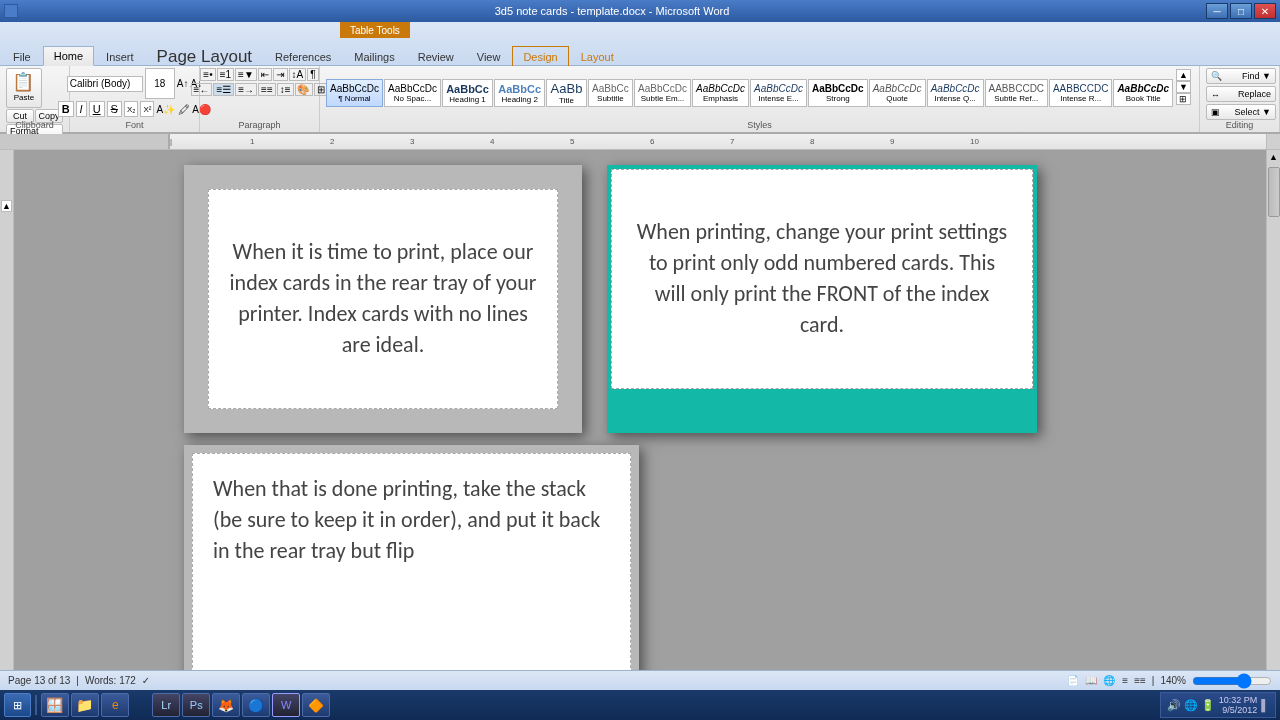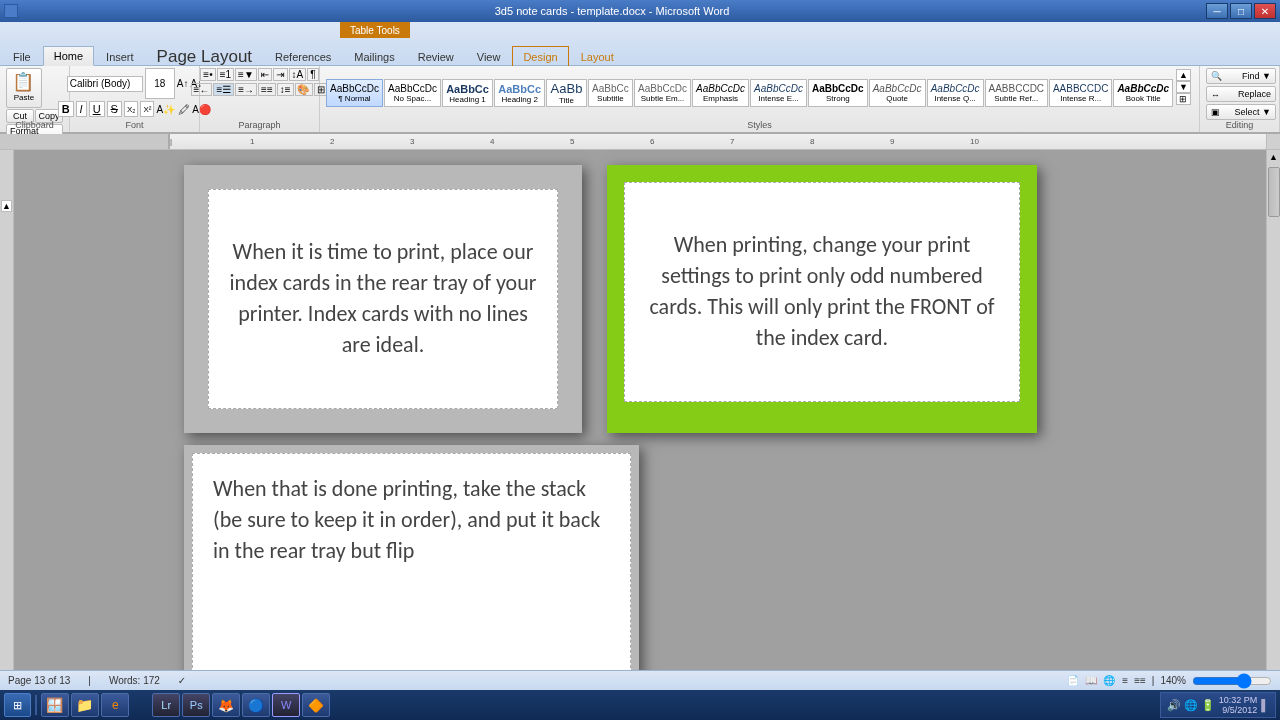--- a/index.html
+++ b/index.html
@@ -421,21 +421,21 @@
     <div class="doc-content">
 
       <div class="cards-row">
 
         <div class="card-page page-shadow" style="width:398px; background:#b8b8b8; padding:24px;">
           <div class="card-inner" style="min-height:220px;">
             <p class="card-text">When it is time to print, place our index cards in the rear tray of your printer.  Index cards with no lines are ideal.</p>
           </div>
         </div>
 
-        <div class="card-page page-shadow" style="width:430px; background:#84cc16; padding:17px; margin-left:10px;">
+        <div class="card-page page-shadow" style="width:430px; background:#14b8a6; padding:4px; margin-left:10px;">
           <div class="card-inner" style="min-height:220px;">
             <p class="card-text">When printing, change your print settings to print only odd numbered cards.  This will only print the FRONT of the index card.</p>
           </div>
         </div>
 
       </div>
 
       <div class="cards-row">
 
         <div class="card-page page-shadow" style="width:455px; background:#b8b8b8; padding:8px;">
@@ -451,21 +451,21 @@
     <div style="width:14px; background:#d0d0d0; border-left:1px solid #bbb; flex-shrink:0; display:flex; flex-direction:column; align-items:center;">
       <div style="cursor:pointer; font-size:9px; margin-top:2px;">▲</div>
       <div style="background:linear-gradient(to right,#bbb,#ccc); border:1px solid #999; width:12px; height:50px; margin-top:5px; border-radius:2px; cursor:pointer;"></div>
       <div style="flex:1;"></div>
       <div style="cursor:pointer; font-size:9px; margin-bottom:2px;">▼</div>
     </div>
 
   </div>
 
   <div class="status-bar">
-    <div style="display:flex; align-items:center; gap:18px;">
+    <div style="display:flex; align-items:center; gap:6px;">
       <span>Page 13 of 13</span>
       <span>|</span>
       <span>Words: 172</span>
       <span>✓</span>
     </div>
     <div style="display:flex; align-items:center; gap:6px;">
       <span style="cursor:pointer;">📄</span>
       <span style="cursor:pointer;">📖</span>
       <span style="cursor:pointer;">🌐</span>
       <span style="cursor:pointer;">≡</span>

